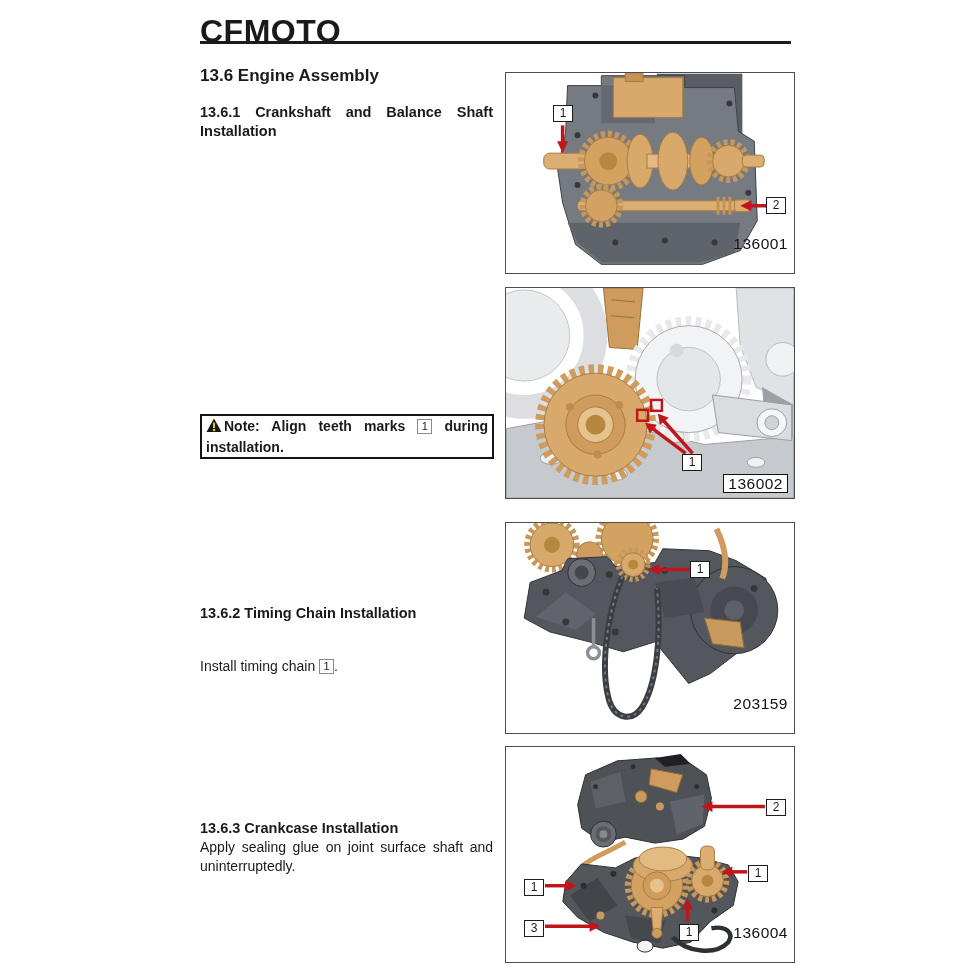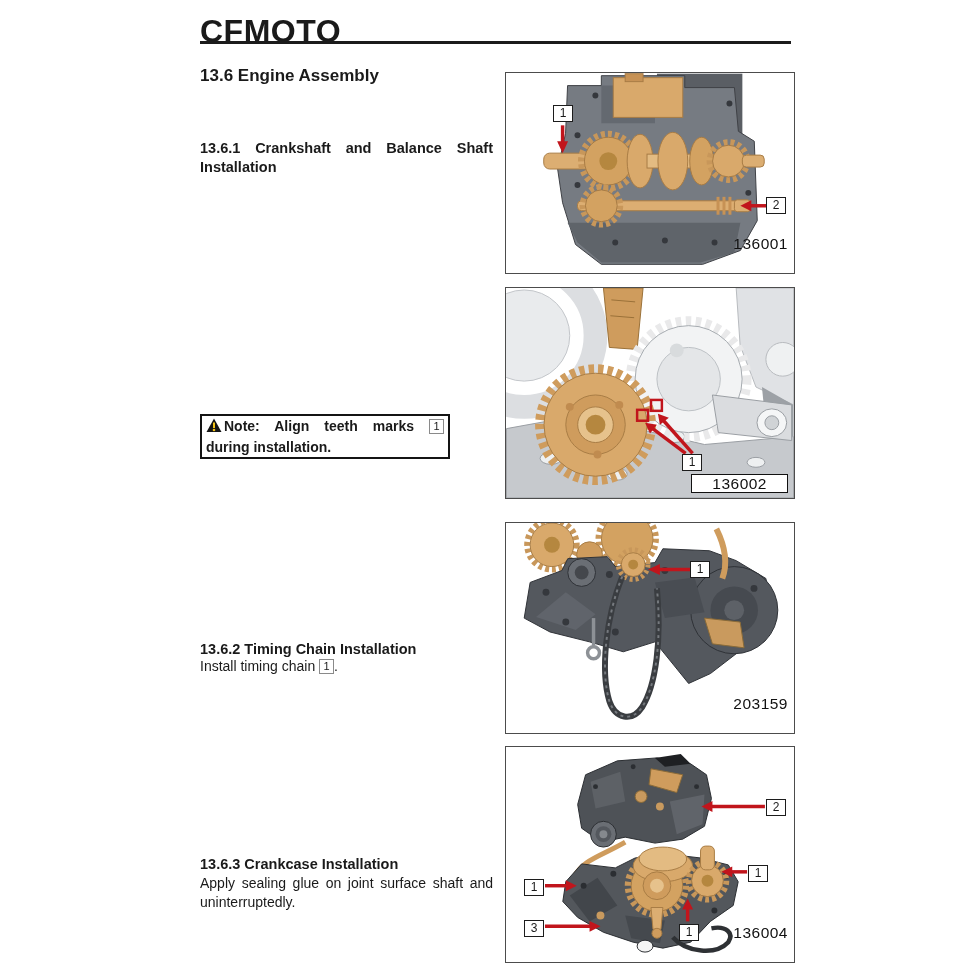--- a/index.html
+++ b/index.html
@@ -5,42 +5,42 @@
   * { margin:0; padding:0; box-sizing:border-box; }
   html,body { background:#ffffff; }
   .page {
     position:relative; width:978px; height:978px; background:#fff;
     font-family:"Liberation Sans", sans-serif; color:#1a1a1a; overflow:hidden;
   }
   .abs { position:absolute; }
   .brand { left:200px; top:13px; font-size:32px; font-weight:bold; letter-spacing:0.5px; }
   .hrule { left:200px; top:41px; width:591px; height:3px; background:#1b1b1b; }
   .h1 { left:200px; top:66px; font-size:17px; font-weight:bold; }
-  .h2 { font-size:14.5px; font-weight:bold; line-height:19px; text-align:justify;margin-top:36px; }
+  .h2 { font-size:14.5px; font-weight:bold; line-height:19px; text-align:justify; }
   .bodytext { font-size:14px; line-height:18.6px; text-align:justify; }
   .col { width:293px; }
   .numbox {
     display:inline-block; border:1px solid #8a8a8a; background:#fff;
     font-size:11px; font-weight:normal; line-height:13px; min-width:15px;
     padding:0 2px; text-align:center; vertical-align:1px;
   }
   .notebox {
-    left:200px; top:414px; width:250px; background:#fff;
+    left:200px; top:414px; width:294px; background:#fff;
     border:2px solid #141414; padding:1px 4px;
     font-size:14px; font-weight:bold; line-height:18.6px; text-align:justify;
   }
   .warn { display:inline-block; vertical-align:-2px; margin-right:2px; }
   .figure { position:absolute; left:505px; width:290px; background:#fff; border:1px solid #4c4c4c; }
   .figure svg { display:block; width:100%; height:100%; }
   .callout {
     position:absolute; width:20px; height:17px; background:#fff;
     border:1.5px solid #1c1c1c; font-size:12px; line-height:14px; text-align:center;
   }
   .fignum { position:absolute; right:6px; bottom:20px; font-size:15.5px; letter-spacing:0.5px; color:#111; }
-  .fignum.boxed { background:#fff; border:1.5px solid #111; padding:0 20px; line-height:17px; bottom:5px; }
+  .fignum.boxed { background:#fff; border:1.5px solid #111; padding:0 4px; line-height:17px; bottom:5px; }
 </style>
 </head>
 <body>
 
 <div class="page">
 
   <div class="abs brand">CFMOTO</div>
   <div class="abs hrule"></div>
 
   <div class="abs h1">13.6 Engine Assembly</div>

